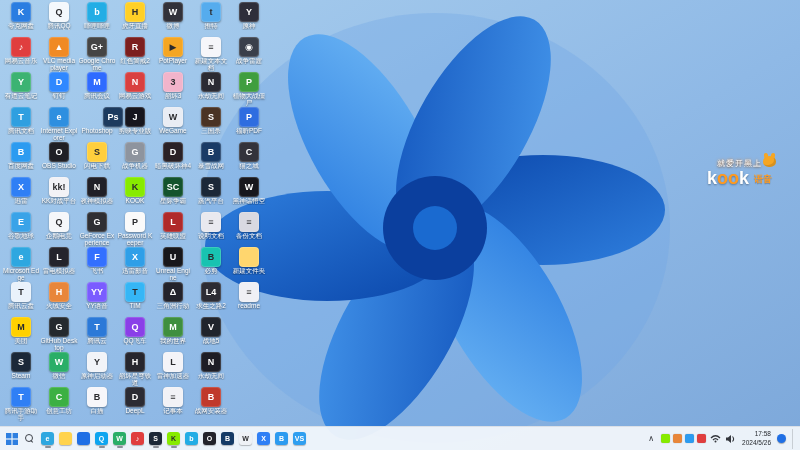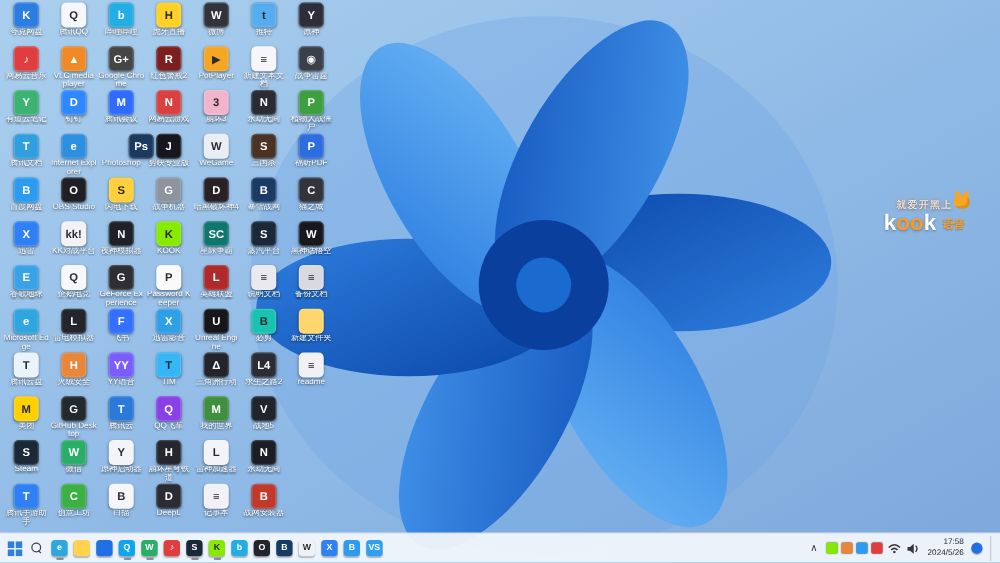--- a/index.html
+++ b/index.html
@@ -272,21 +272,21 @@
         </div>
         <div class="icon-cell" title="夜神模拟器">
           <div class="ic" style="background: rgb(32, 32, 40); color: rgb(255, 255, 255);">N</div>
           <div class="lbl">夜神模拟器</div>
         </div>
         <div class="icon-cell" title="KOOK">
           <div class="ic" style="background: rgb(135, 235, 0); color: rgb(43, 43, 46);">K</div>
           <div class="lbl">KOOK</div>
         </div>
         <div class="icon-cell" title="星际争霸">
-          <div class="ic" style="background: #0f766e; color: rgb(255, 255, 255);">SC</div>
+          <div class="ic" style="background: #14532d; color: rgb(255, 255, 255);">SC</div>
           <div class="lbl">星际争霸</div>
         </div>
         <div class="icon-cell" title="蒸汽平台">
           <div class="ic" style="background: rgb(27, 40, 56); color: rgb(255, 255, 255);">S</div>
           <div class="lbl">蒸汽平台</div>
         </div>
         <div class="icon-cell" title="黑神话悟空">
           <div class="ic" style="background: rgb(23, 23, 29); color: rgb(255, 255, 255);">W</div>
           <div class="lbl">黑神话悟空</div>
         </div>

